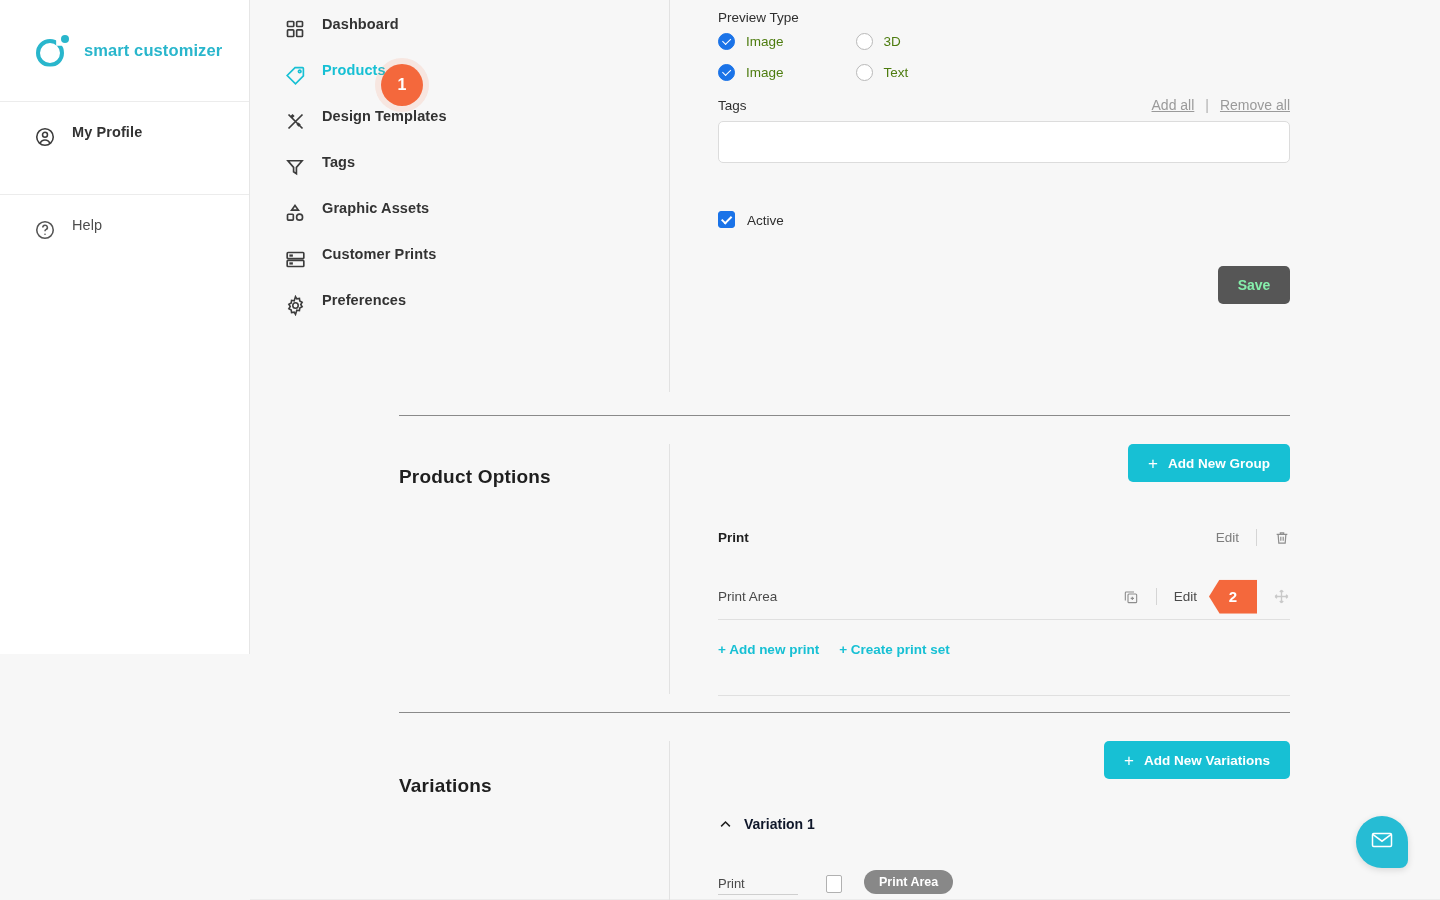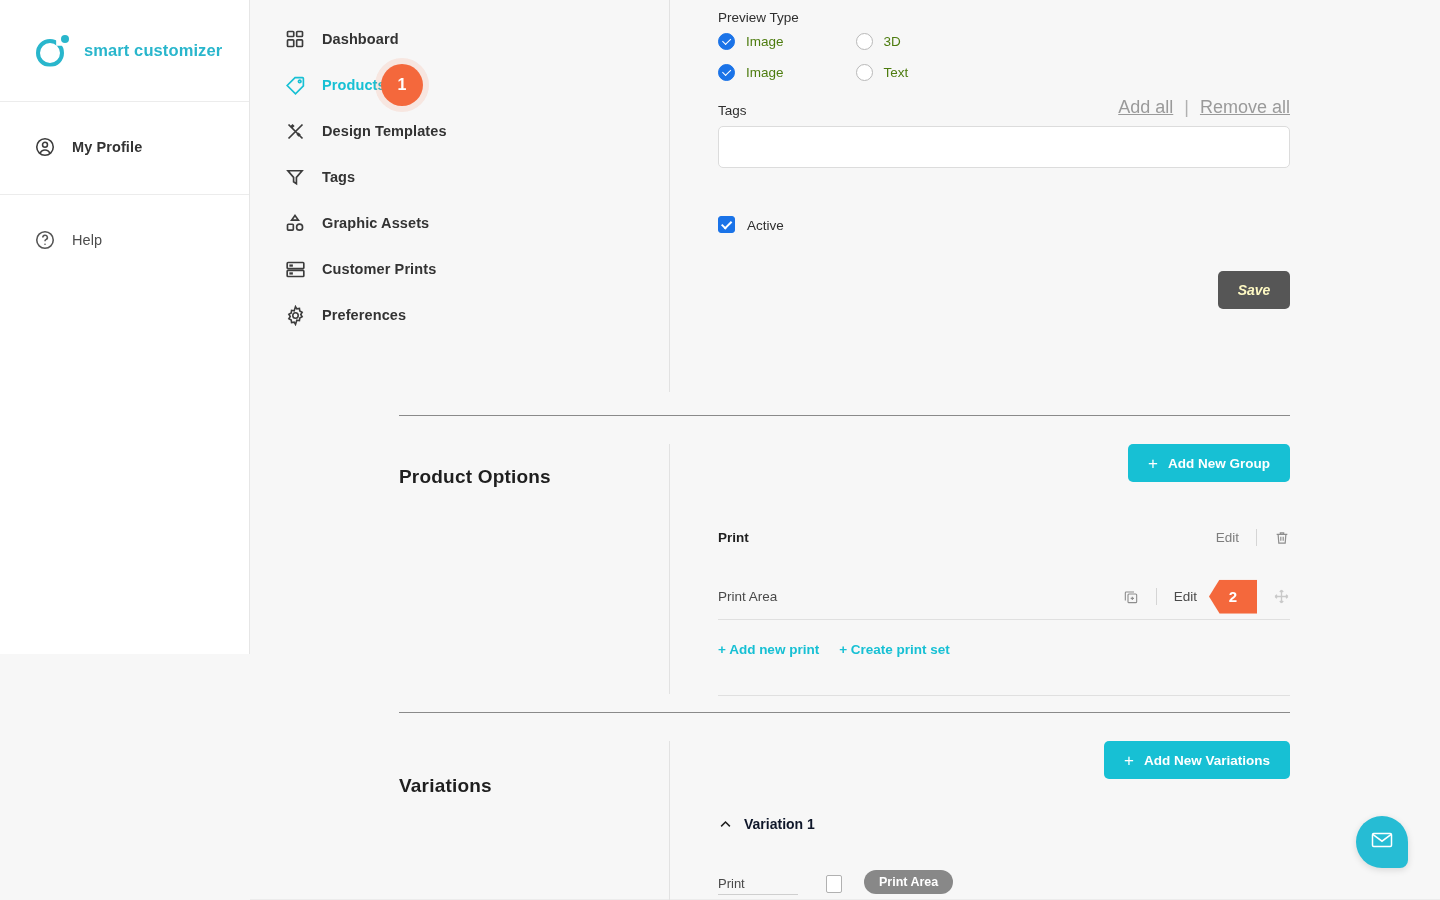--- a/index.html
+++ b/index.html
@@ -39,21 +39,21 @@
     margin-left: 12px;
     color: #29b6cc; font-size: 16.5px; font-weight: 600; letter-spacing: .1px;
   }
 
   .nav-group { padding: 0; }
   .nav-group.profile { border-bottom: 1px solid #ececec; padding: 22px 0 24px; }
   .nav-group.main    { border-bottom: 1px solid #ececec; padding: 16px 0 22px; }
   .nav-group.help    { padding: 22px 0; }
 
   .nav-item {
-    display: flex; align-items: center;
+    display: flex; align-items: flex-start;
     height: 46px; padding-left: 32px;
     cursor: pointer; position: relative;
   }
   .nav-ico {
     width: 26px; height: 26px; flex: 0 0 26px;
     display: flex; align-items: center; justify-content: center;
     color: #3c3c3c;
   }
   .nav-ico svg { display: block; }
   .nav-label {
@@ -109,21 +109,21 @@
 
   .info-i {
     color: #17c0d4; font-size: 11px; font-weight: 700; font-style: italic;
     vertical-align: super; margin-left: 3px; cursor: pointer;
   }
 
   .tags-head {
     display: flex; align-items: flex-end; justify-content: space-between;
     margin-top: 16px; margin-bottom: 8px;
   }
-  .tags-links { font-size: 18px; color: #9a9a9a; }
+  .tags-links { font-size: 14px; color: #9a9a9a; }
   .tags-links a {
     color: #9a9a9a; text-decoration: underline; cursor: pointer;
   }
   .tags-links .sep { margin: 0 11px; text-decoration: none; color: #b0b0b0; }
   .tags-input {
     width: 572px; height: 42px;
     background: #fff; border: 1px solid #dcdcdc; border-radius: 5px;
     outline: none; padding: 0 12px; font-size: 13.5px;
     font-family: "Liberation Sans", sans-serif;
   }
@@ -137,24 +137,23 @@
   .cbox.on { background: #1a73e8; border-color: #1a73e8; }
   .cbox.on::after {
     content: ""; width: 8px; height: 4px;
     border-left: 2px solid #fff; border-bottom: 2px solid #fff;
     transform: rotate(-45deg) translate(.5px,-1px);
   }
   .cbox-txt { margin-left: 12px; font-size: 13.5px; color: #2f2f2f; }
 
   .save-wrap { display: flex; justify-content: flex-end; margin-top: 38px; }
   .btn-save {
-    background: #565656; color: #fef9c3; border: none; border-radius: 5px;
+    background: #565656; color: #86efac; border: none; border-radius: 5px;
     width: 72px; height: 38px; font-size: 14px; font-weight: 600; cursor: pointer;
     font-family: "Liberation Sans", sans-serif;
-    font-style: italic;
   }
 
   
   .section { position: absolute; left: 0; width: 1190px; }
   .sec-title {
     position: absolute; left: 149px; font-size: 19px; font-weight: 700; color: #1f1f1f;
     letter-spacing: .2px;
   }
   .vrule-sec { position: absolute; left: 419px; width: 1px; background: #e2e2e2; }
   .sec-body { position: absolute; left: 468px; width: 572px; }

